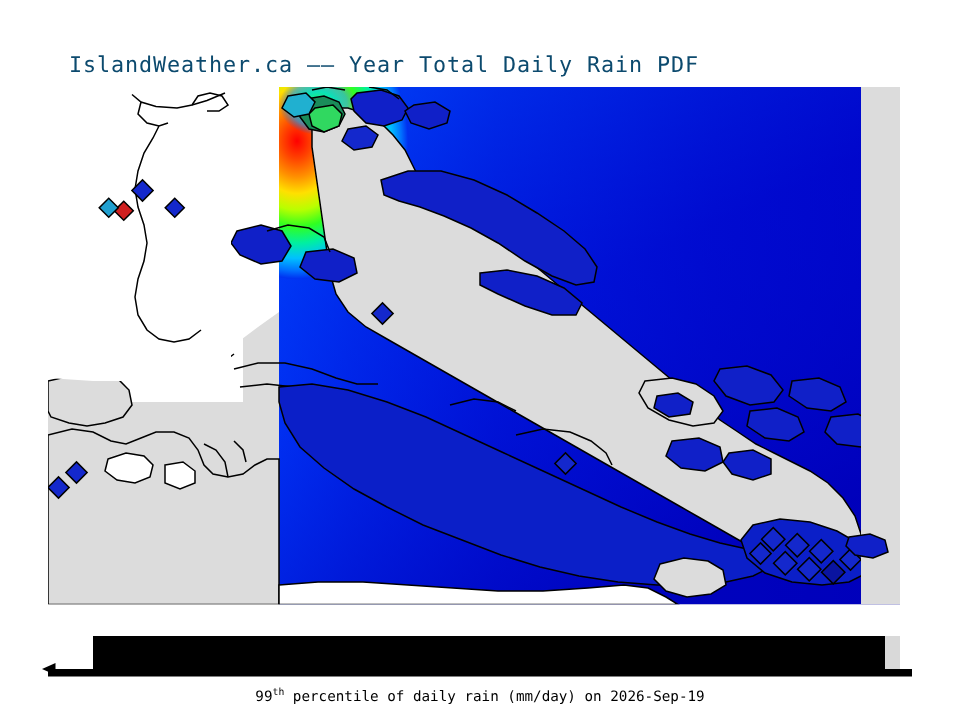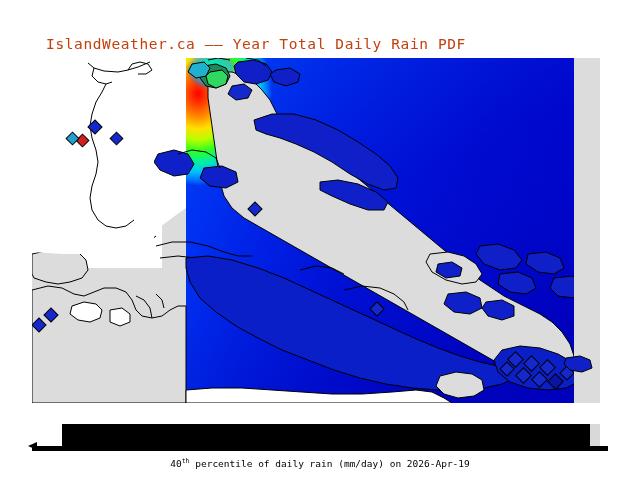--- a/index.html
+++ b/index.html
@@ -18,21 +18,21 @@
   
   #title {
     position: absolute;
     left: 0;
     top: 36px;
     width: 512px;
     text-align: center;
     font-family: "DejaVu Sans Mono", monospace;
     font-size: 14.5px;
     letter-spacing: 0.6px;
-    color: #c2410c;
+    color: #0c4a6e;
     white-space: nowrap;
   }
 
   
   #map-panel {
     position: absolute;
     left: 32px;
     top: 58px;
     width: 568px;
     height: 345px;
@@ -345,13 +345,13 @@
   </svg>
 </div>
 
 <div id="colorbar-wrap">
   <div id="colorbar-arrow"></div>
   <div id="colorbar"></div>
   <div id="colorbar-cap"></div>
   <div id="colorbar-axis"></div>
 </div>
 
-<div id="caption"><span>40</span><sup>th</sup><span> percentile of daily rain (mm/day) on 2026-Apr-19</span></div>
+<div id="caption"><span>99</span><sup>th</sup><span> percentile of daily rain (mm/day) on 2026-Sep-19</span></div>
 
 </body></html>

